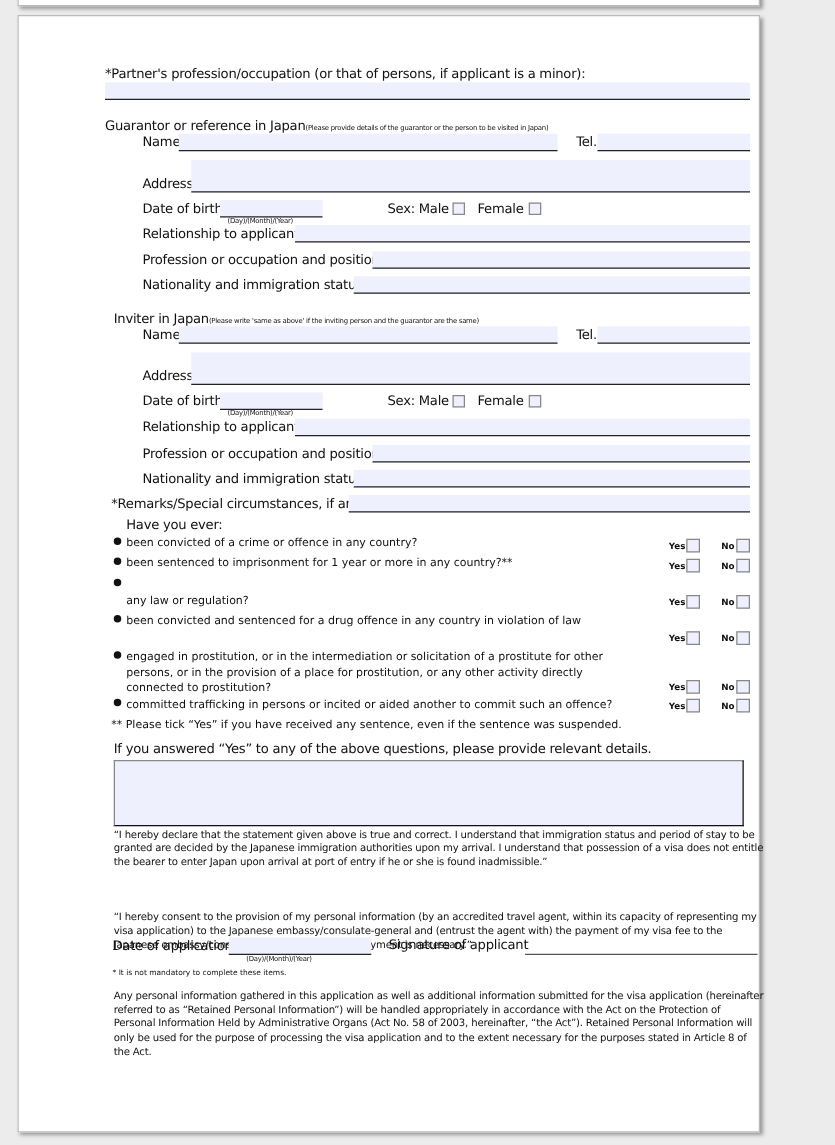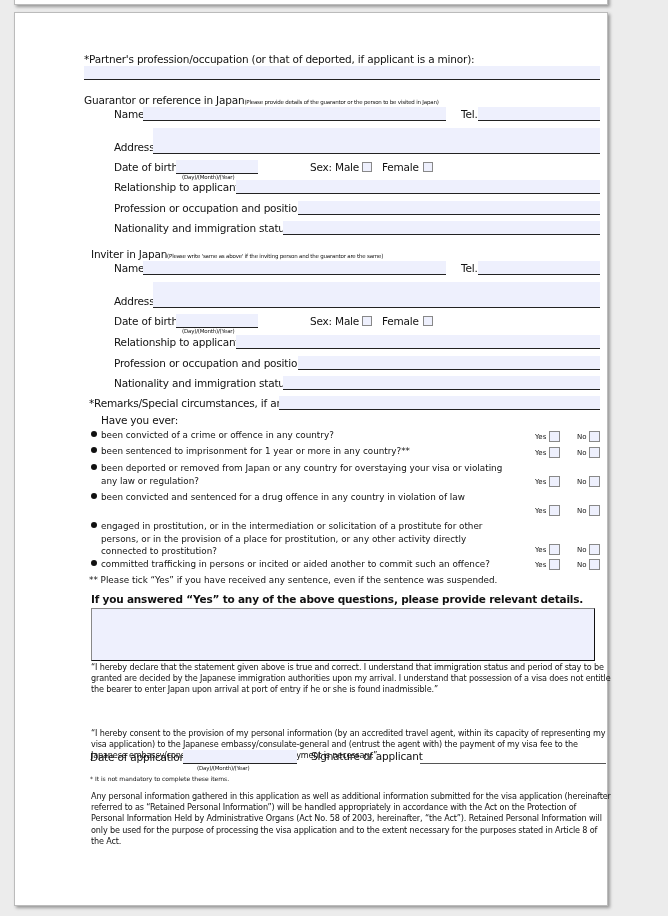--- a/index.html
+++ b/index.html
@@ -7,29 +7,29 @@
   .page-top{position:absolute;left:14px;top:-20px;width:592px;height:23px;background:#fff;border:1px solid #bbb;box-shadow:2px 2px 3px #999;}
   .page{position:absolute;left:14px;top:12px;width:592px;height:892px;background:#fff;border:1px solid #bbb;box-shadow:2px 2px 3px #999;}
   .abs{position:absolute;white-space:nowrap;}
   .t{font-size:10.5px;letter-spacing:-0.2px;}
   .xs{font-size:5.5px;letter-spacing:-0.2px;}
   .fld{position:absolute;background:#eef0fd;border-bottom:1px solid #222;}
   .line{position:absolute;height:0;border-bottom:1px solid #222;}
   .cb{position:absolute;width:10px;height:10px;border:1px solid #888;background:#eef0fd;box-sizing:border-box;}
   .bullet{display:inline-block;width:6px;height:6px;border-radius:50%;background:#111;margin-right:4px;vertical-align:1px;}
   .para{font-size:8.1px;line-height:11.2px;letter-spacing:-0.15px;position:absolute;white-space:normal;}
-  .yn{font-size:7px;font-weight:normal;position:absolute;}
+  .yn{font-size:7px;font-weight:bold;position:absolute;}
 </style>
 </head>
 <body>
 
 <div class="page-top"></div>
 <div class="page"></div>
 
-<div class="abs t" style="left:84px;top:53px;">*Partner's profession/occupation (or that of deported, if applicant is a minor):</div>
+<div class="abs t" style="left:84px;top:53px;">*Partner's profession/occupation (or that of persons, if applicant is a minor):</div>
 <div class="fld" style="left:84px;top:66px;width:516px;height:13px;"></div>
 
 <div class="abs" style="left:84px;top:89px;">
   <span class="t">Guarantor or reference in Japan</span><span class="xs">(Please provide details of the guarantor or the person to be visited in Japan)</span>
 </div>
 <div class="abs t" style="left:114px;top:108px;">Name</div>
 <div class="fld" style="left:143px;top:107px;width:303px;height:13px;"></div>
 <div class="abs t" style="left:461px;top:108px;">Tel.</div>
 <div class="fld" style="left:478px;top:107px;width:122px;height:13px;"></div>
 <div class="abs t" style="left:114px;top:141px;">Address</div>
@@ -81,21 +81,21 @@
 <div class="cb" style="left:549px;top:431px;width:11px;height:11px;"></div>
 <div class="yn" style="left:577px;top:433px;">No</div>
 <div class="cb" style="left:589px;top:431px;width:11px;height:11px;"></div>
 
 <div class="abs" style="left:91px;top:446px;font-size:8.8px;"><span class="bullet"></span><span>been sentenced to imprisonment for 1 year or more in any country?**</span></div>
 <div class="yn" style="left:535px;top:449px;">Yes</div>
 <div class="cb" style="left:549px;top:447px;width:11px;height:11px;"></div>
 <div class="yn" style="left:577px;top:449px;">No</div>
 <div class="cb" style="left:589px;top:447px;width:11px;height:11px;"></div>
 
-<div class="abs" style="left:91px;top:462px;font-size:8.8px;line-height:12.5px;"><span class="bullet"></span><span>been deported or removed from Japan or any country for overstaying your visa or violating</span><br><span style="padding-left:10px;">any law or regulation?</span></div>
+<div class="abs" style="left:91px;top:462px;font-size:8.8px;line-height:12.5px;"><span class="bullet"></span><br><span style="padding-left:10px;">any law or regulation?</span></div>
 <div class="yn" style="left:535px;top:478px;">Yes</div>
 <div class="cb" style="left:549px;top:476px;width:11px;height:11px;"></div>
 <div class="yn" style="left:577px;top:478px;">No</div>
 <div class="cb" style="left:589px;top:476px;width:11px;height:11px;"></div>
 
 <div class="abs" style="left:91px;top:491px;font-size:8.8px;line-height:12.5px;"><span class="bullet"></span><span>been convicted and sentenced for a drug offence in any country in violation of law</span><br></div>
 <div class="yn" style="left:535px;top:507px;">Yes</div>
 <div class="cb" style="left:549px;top:505px;width:11px;height:11px;"></div>
 <div class="yn" style="left:577px;top:507px;">No</div>
 <div class="cb" style="left:589px;top:505px;width:11px;height:11px;"></div>
@@ -106,21 +106,21 @@
 <div class="yn" style="left:577px;top:546px;">No</div>
 <div class="cb" style="left:589px;top:544px;width:11px;height:11px;"></div>
 
 <div class="abs" style="left:91px;top:559px;font-size:8.8px;"><span class="bullet"></span><span>committed trafficking in persons or incited or aided another to commit such an offence?</span></div>
 <div class="yn" style="left:535px;top:561px;">Yes</div>
 <div class="cb" style="left:549px;top:559px;width:11px;height:11px;"></div>
 <div class="yn" style="left:577px;top:561px;">No</div>
 <div class="cb" style="left:589px;top:559px;width:11px;height:11px;"></div>
 
 <div class="abs" style="left:89px;top:575px;font-size:8.8px;">** Please tick “Yes” if you have received any sentence, even if the sentence was suspended.</div>
-<div class="abs t" style="left:91px;top:593px;font-weight:bold;">If you answered “Yes” to any of the above questions, please provide relevant details.</div>
+<div class="abs t" style="left:91px;top:593px;">If you answered “Yes” to any of the above questions, please provide relevant details.</div>
 <div style="position:absolute;left:91px;top:608px;width:502px;height:51px;background:#eef0fd;border:1px solid #888;border-right:1px solid #111;border-bottom:1px solid #111;"></div>
 
 <div class="para" style="left:91px;top:662px;width:520px;">“I hereby declare that the statement given above is true and correct. I understand that immigration status and period of stay to be granted  are decided by the Japanese immigration authorities upon my arrival. I understand that possession of a visa does not entitle the bearer to  enter Japan upon arrival at port of entry if he or she is found inadmissible.”</div>
 <div class="para" style="left:91px;top:728px;width:520px;">“I hereby consent to the provision of my personal information (by an accredited travel agent, within its capacity of representing my visa application) to the Japanese embassy/consulate-general and (entrust the agent with) the payment of my visa fee to the Japanese embassy/consulate-general, when such payment is necessary.”</div>
 
 <div class="abs t" style="left:90px;top:751px;">Date of application</div>
 <div class="fld" style="left:183px;top:750px;width:114px;height:13px;"></div>
 <div class="abs xs" style="left:197px;top:765px;">(Day)/(Month)/(Year)</div>
 <div class="abs t" style="left:311px;top:750px;">Signature of applicant</div>
 <div class="line" style="left:420px;top:763px;width:186px;border-bottom-color:#555;"></div>

